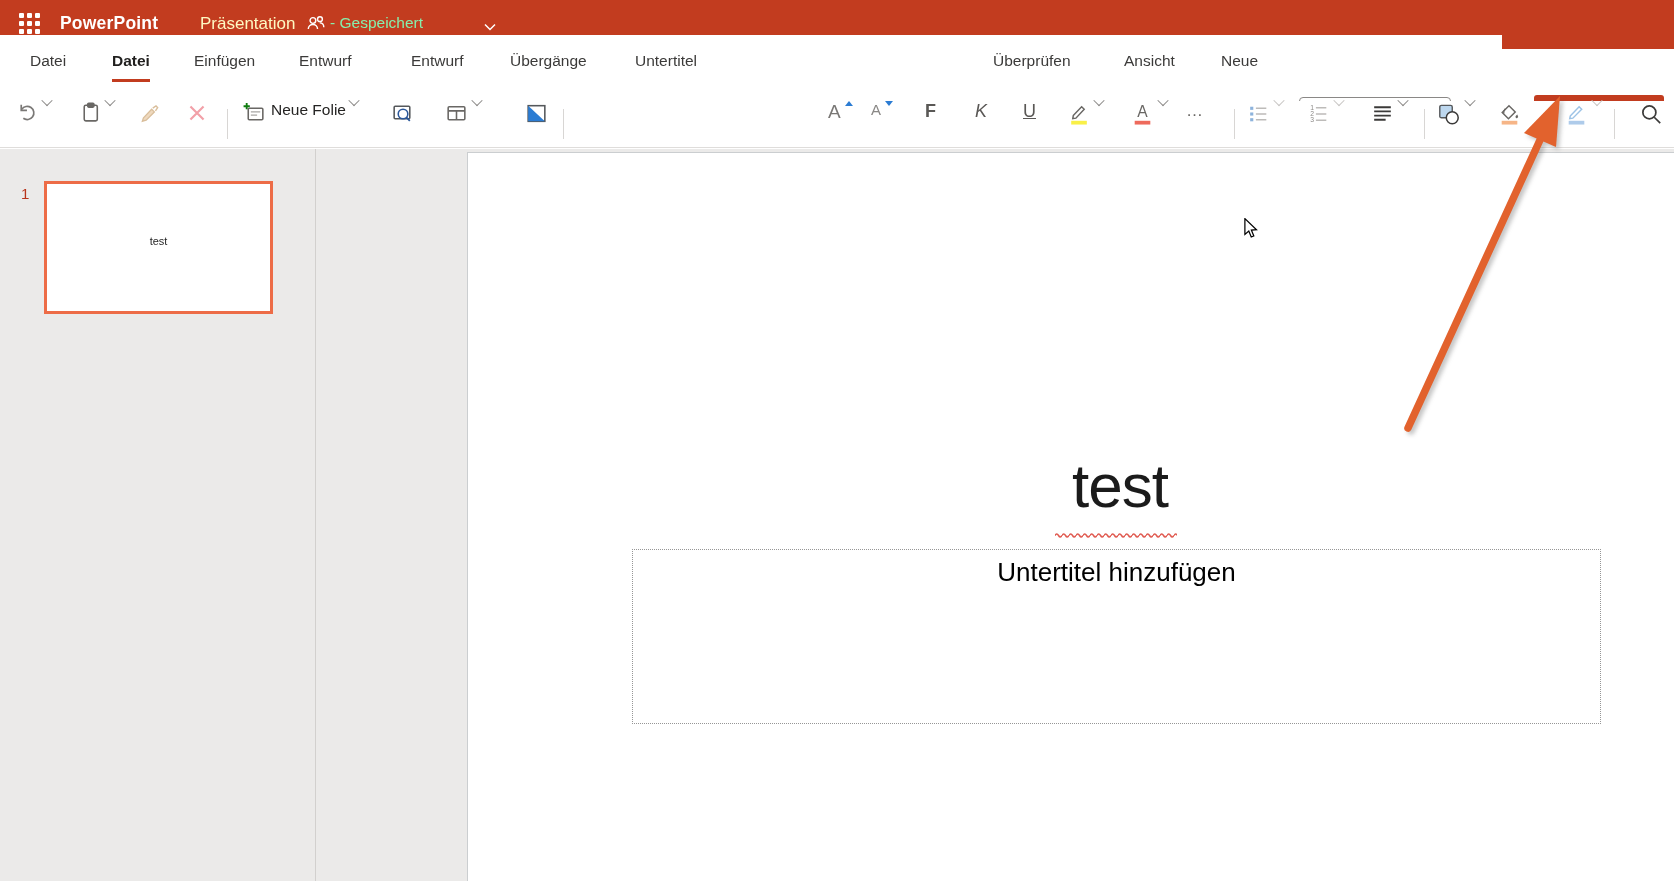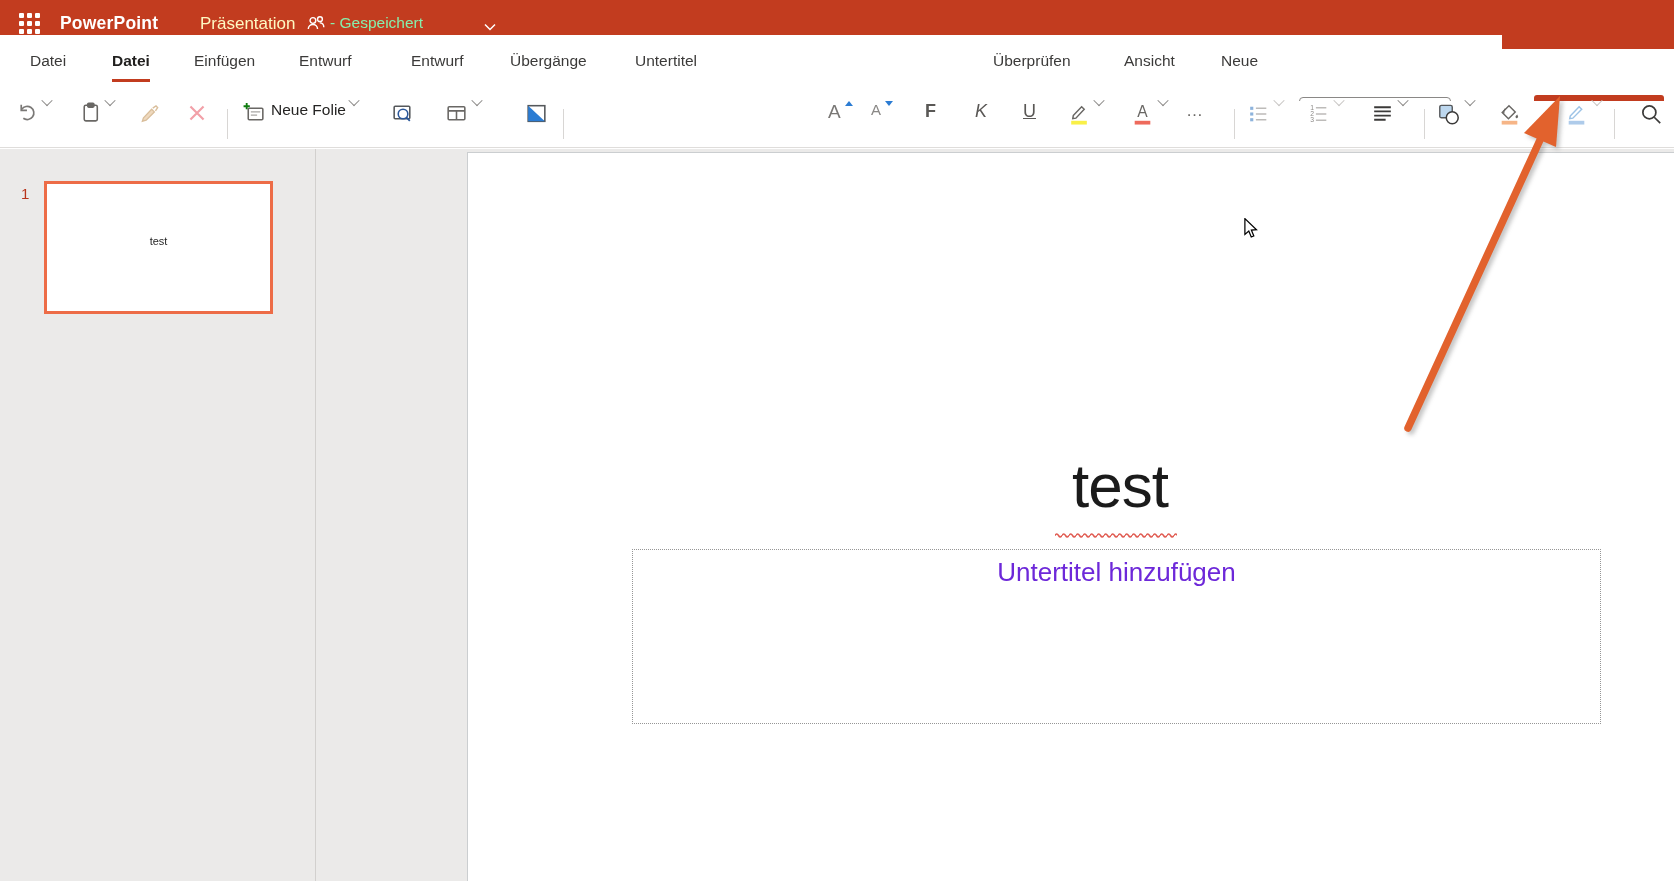--- a/index.html
+++ b/index.html
@@ -61,21 +61,21 @@
   .thumb { position:absolute; left:44px; top:32px; width:229px; height:133px; background:#fff;
     border:3px solid #ED6C47; cursor:pointer; }
   .thumb-inner { position:absolute; inset:2px; background:#fff; display:flex; align-items:center; justify-content:center;}
   .thumb-title { font-size:11px; color:#262626; margin-top:-14px;}
 
   .slide-title { position:absolute; left:920px; top:450px; width:400px; text-align:center;
     font-size:62px; font-weight:300; color:#1b1b1b; letter-spacing:-1px;}
   .squiggle { position:absolute; left:1055px; top:525px; }
   .subbox { position:absolute; left:632px; top:549px; width:969px; height:175px;
     border:1px dotted #969696; cursor:text;}
-  .subtext { position:absolute; left:0; top:7px; width:100%; text-align:center; font-size:26px; color:#6d28d9; }
+  .subtext { position:absolute; left:0; top:7px; width:100%; text-align:center; font-size:26px; color:#000000; }
 
   .overlay { position:absolute; pointer-events:none; }
 </style>
 </head>
 <body>
 
 <div class="stage">
 
   <div class="topbar">
     <div class="waffle">

